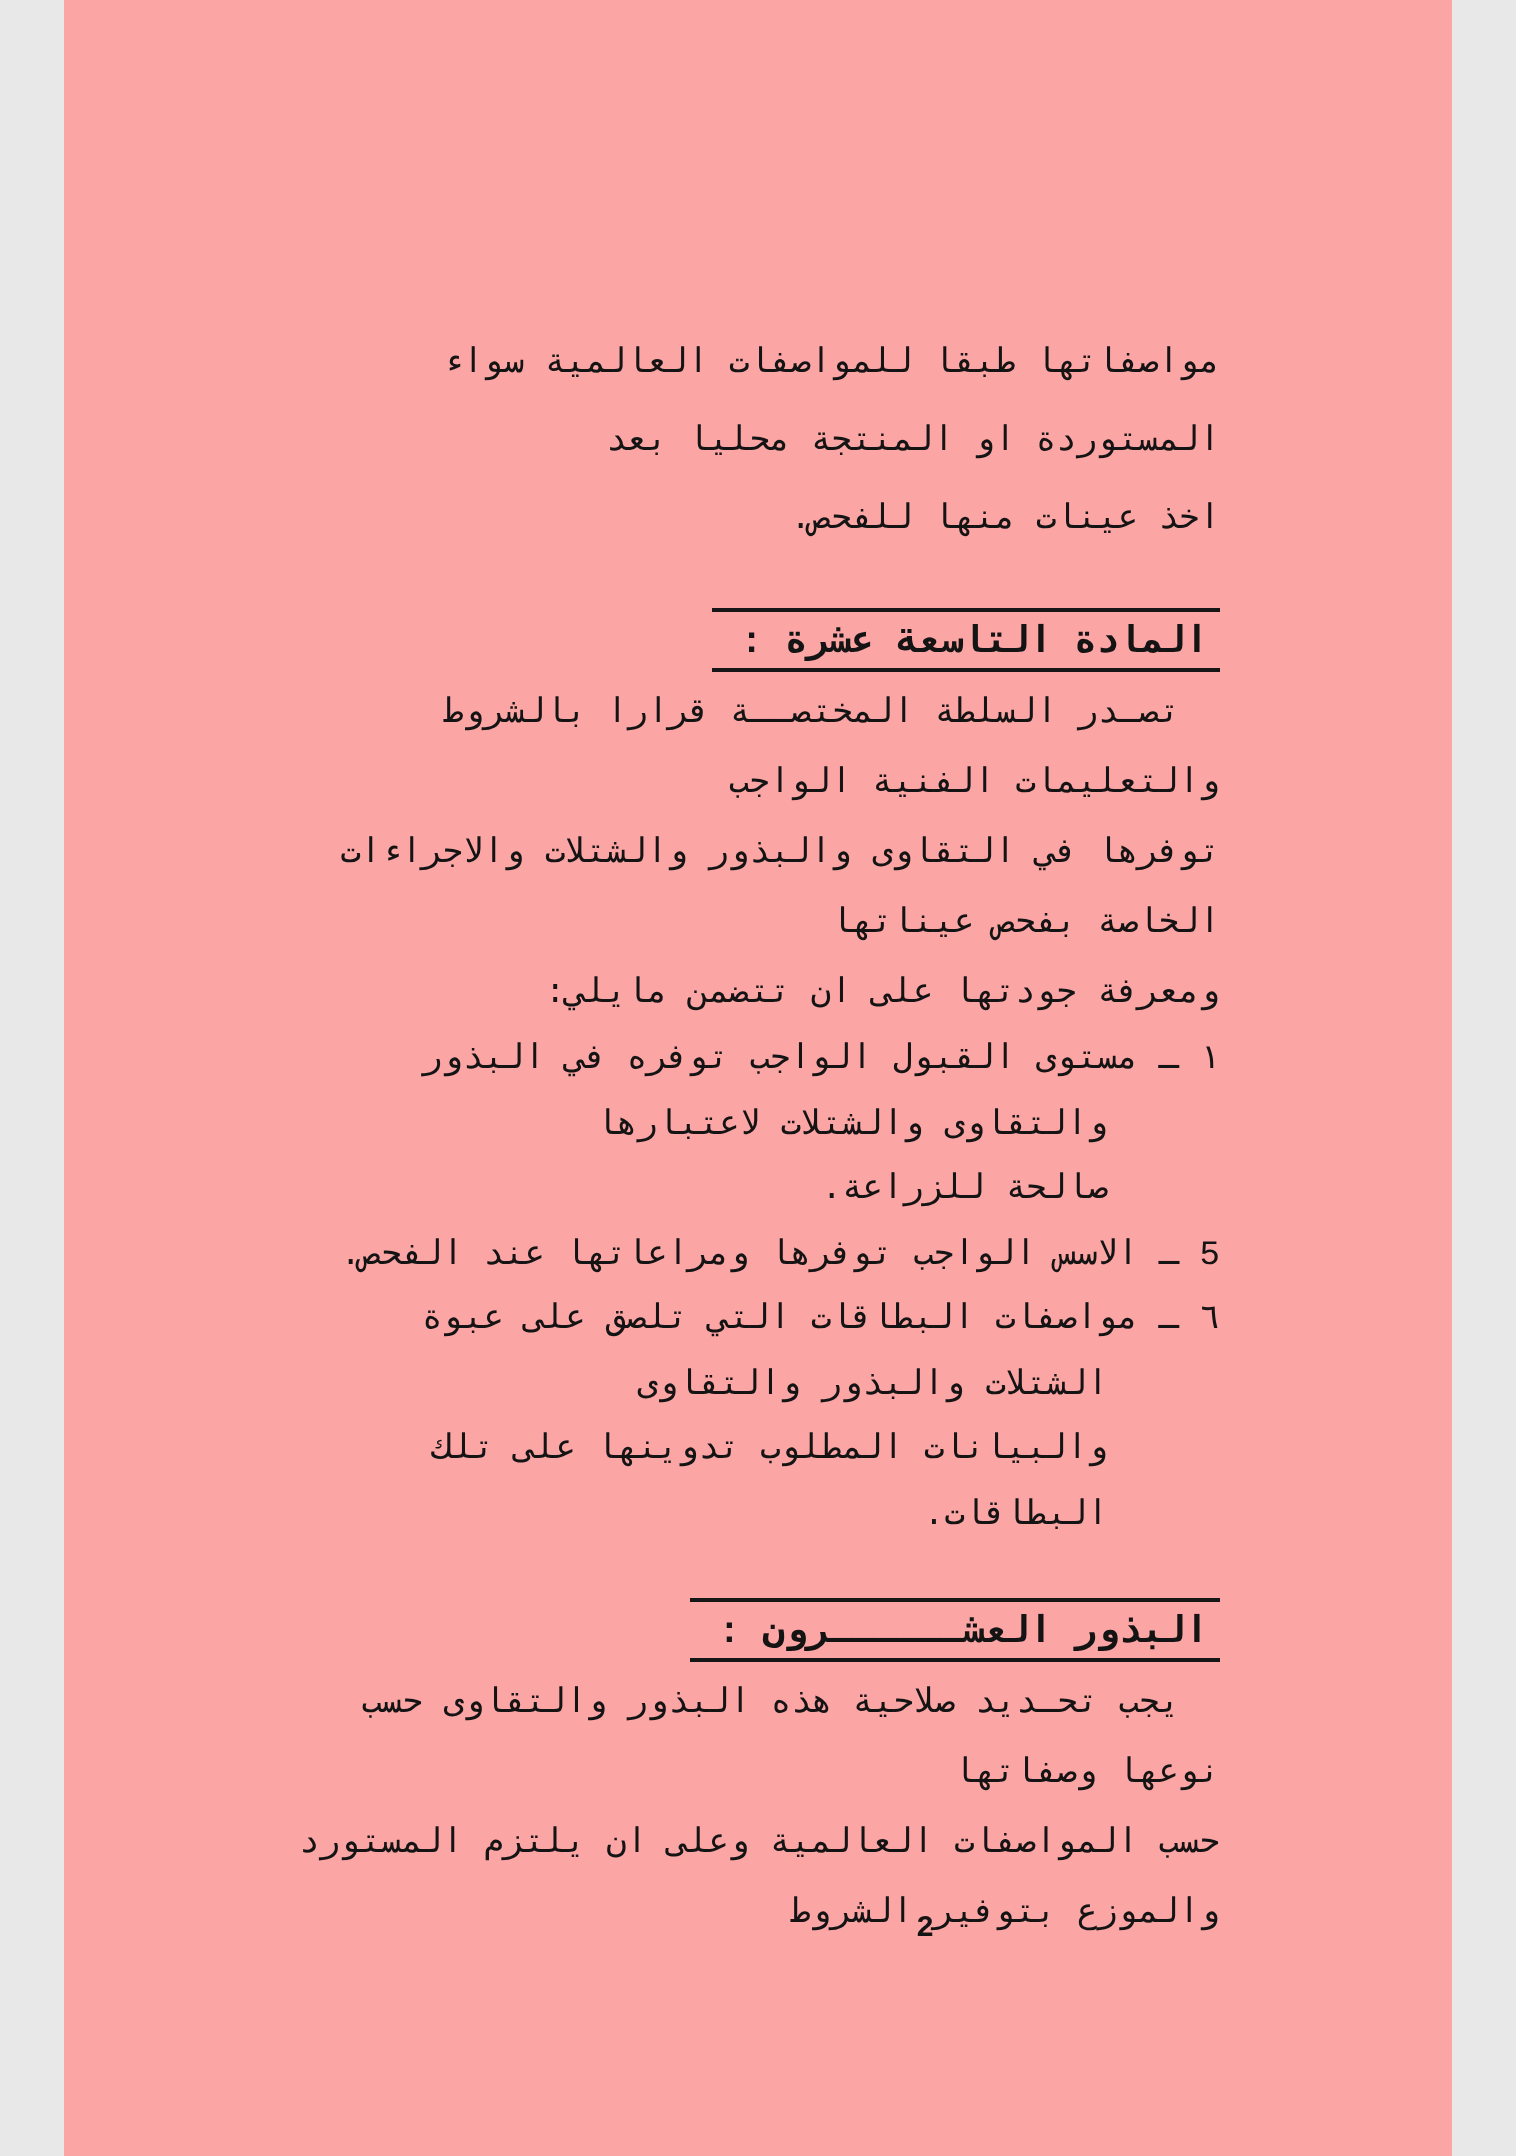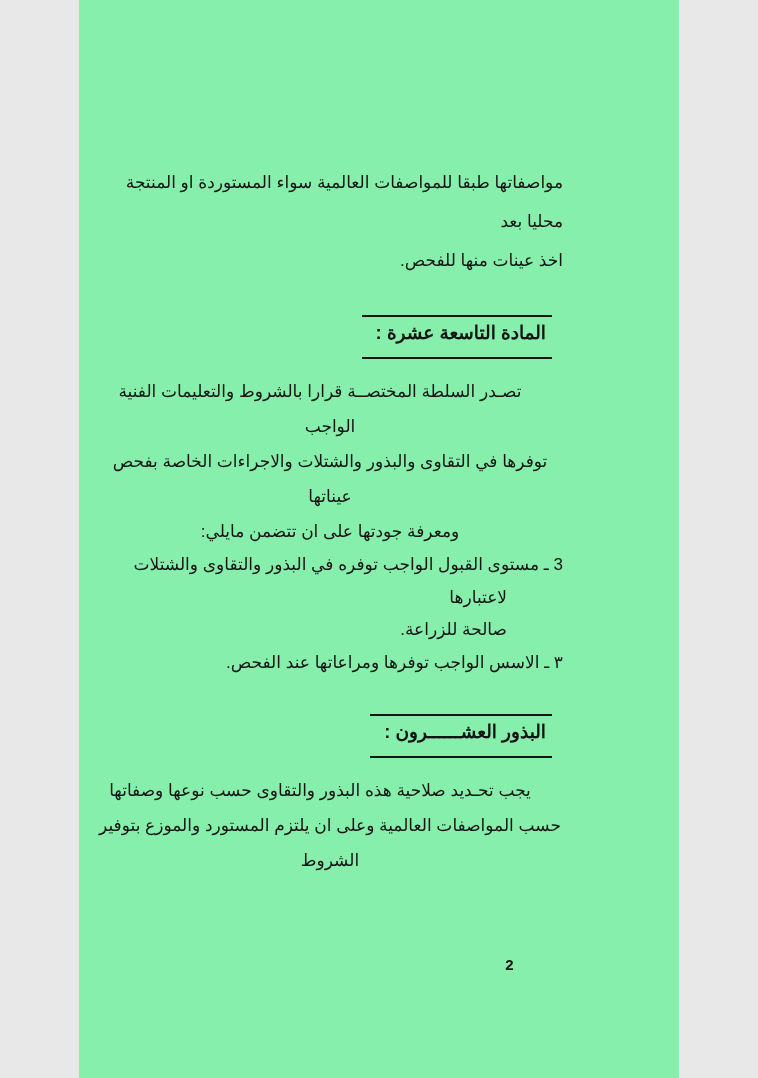--- a/index.html
+++ b/index.html
@@ -2,26 +2,26 @@
 <html lang="ar"><head>
 <meta charset="utf-8">
 <style>
   html, body {
     margin: 0;
     padding: 0;
     background: #e8e8e8;
   }
   .page {
     position: relative;
-    width: 600px;
+    width: 694px;
     height: 1078px;
     margin: 0 auto;
-    background: #86efac;
+    background: #fca5a5;
     overflow: hidden;
-    font-family: Liberation Sans, sans-serif;
+    font-family: Liberation Mono, monospace;
     color: #141414;
   }
   .content {
     position: absolute;
     top: 163px;
     right: 116px;
     width: 466px;
     direction: rtl;
     text-align: right;
   }
@@ -30,34 +30,33 @@
     white-space: pre-line;
     font-size: 17px;
     line-height: 39px;
     font-weight: 500;
   }
   .para.tight {
     line-height: 35px;
   }
   .first-indent {
     text-indent: 20px;
-    text-align: center;
   }
   .heading-row {
     margin: 24px 0 4px 0;
   }
   .article-heading {
     display: inline-block;
-    margin: 11px;
+    margin: 0;
     font-size: 18.5px;
     font-weight: bold;
     line-height: 24px;
     border-top: 2px solid #161616;
     border-bottom: 2px solid #161616;
-    padding: 4px 6px 12px 14px;
+    padding: 4px 6px 0 14px;
   }
   .list {
     margin: 0;
   }
   .list-item {
     margin: 0;
     white-space: pre-line;
     font-size: 17px;
     line-height: 32.5px;
     padding-right: 56px;
@@ -86,23 +85,25 @@
 
     <div class="heading-row">
       <h2 class="article-heading">المادة التاسعة عشرة :</h2>
     </div>
 
     <p class="para tight first-indent">تصـدر السلطة المختصــة قرارا بالشروط والتعليمات الفنية الواجب
 توفرها في التقاوى والبذور والشتلات والاجراءات الخاصة بفحص عيناتها
 ومعرفة جودتها على ان تتضمن مايلي:</p>
 
     <div class="list">
-      <p class="list-item">3 ـ مستوى القبول الواجب توفره في البذور والتقاوى والشتلات لاعتبارها
+      <p class="list-item">١ ـ مستوى القبول الواجب توفره في البذور والتقاوى والشتلات لاعتبارها
 صالحة للزراعة.</p>
-      <p class="list-item">٣ ـ الاسس الواجب توفرها ومراعاتها عند الفحص.</p>
+      <p class="list-item">5 ـ الاسس الواجب توفرها ومراعاتها عند الفحص.</p>
+      <p class="list-item">٦ ـ مواصفات البطاقات التي تلصق على عبوة الشتلات والبذور والتقاوى
+والبيانات المطلوب تدوينها على تلك البطاقات.</p>
     </div>
 
     <div class="heading-row">
       <h2 class="article-heading">البذور العشــــــرون :</h2>
     </div>
 
     <p class="para tight first-indent">يجب تحـديد صلاحية هذه البذور والتقاوى حسب نوعها وصفاتها
 حسب المواصفات العالمية وعلى ان يلتزم المستورد والموزع بتوفير الشروط</p>
 
   </div>

